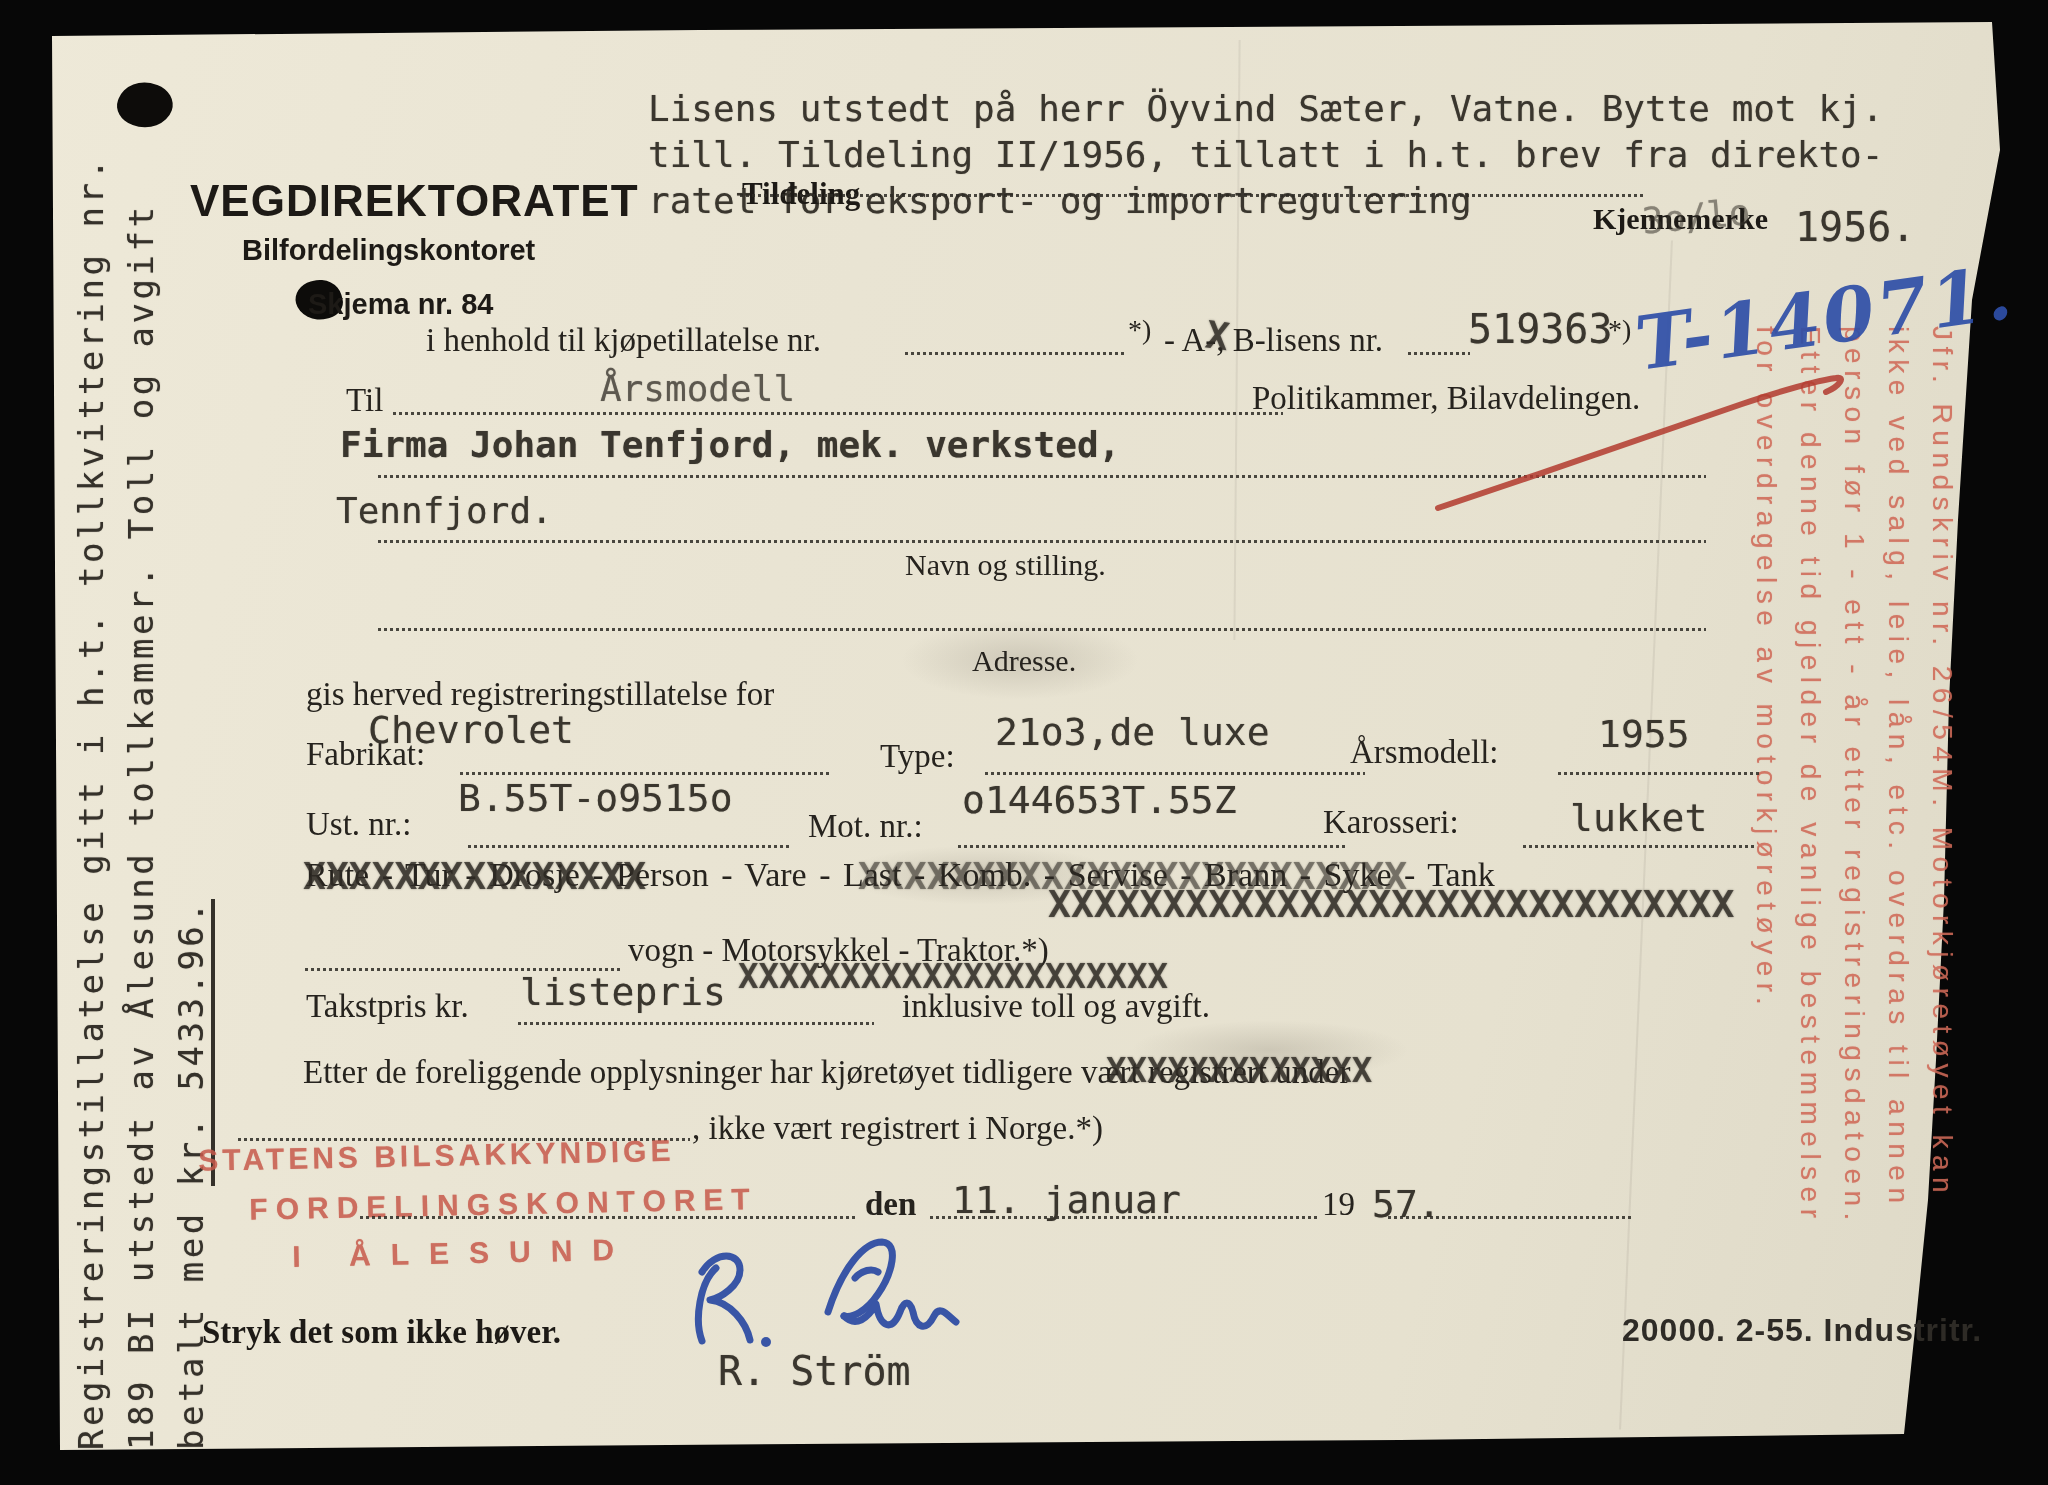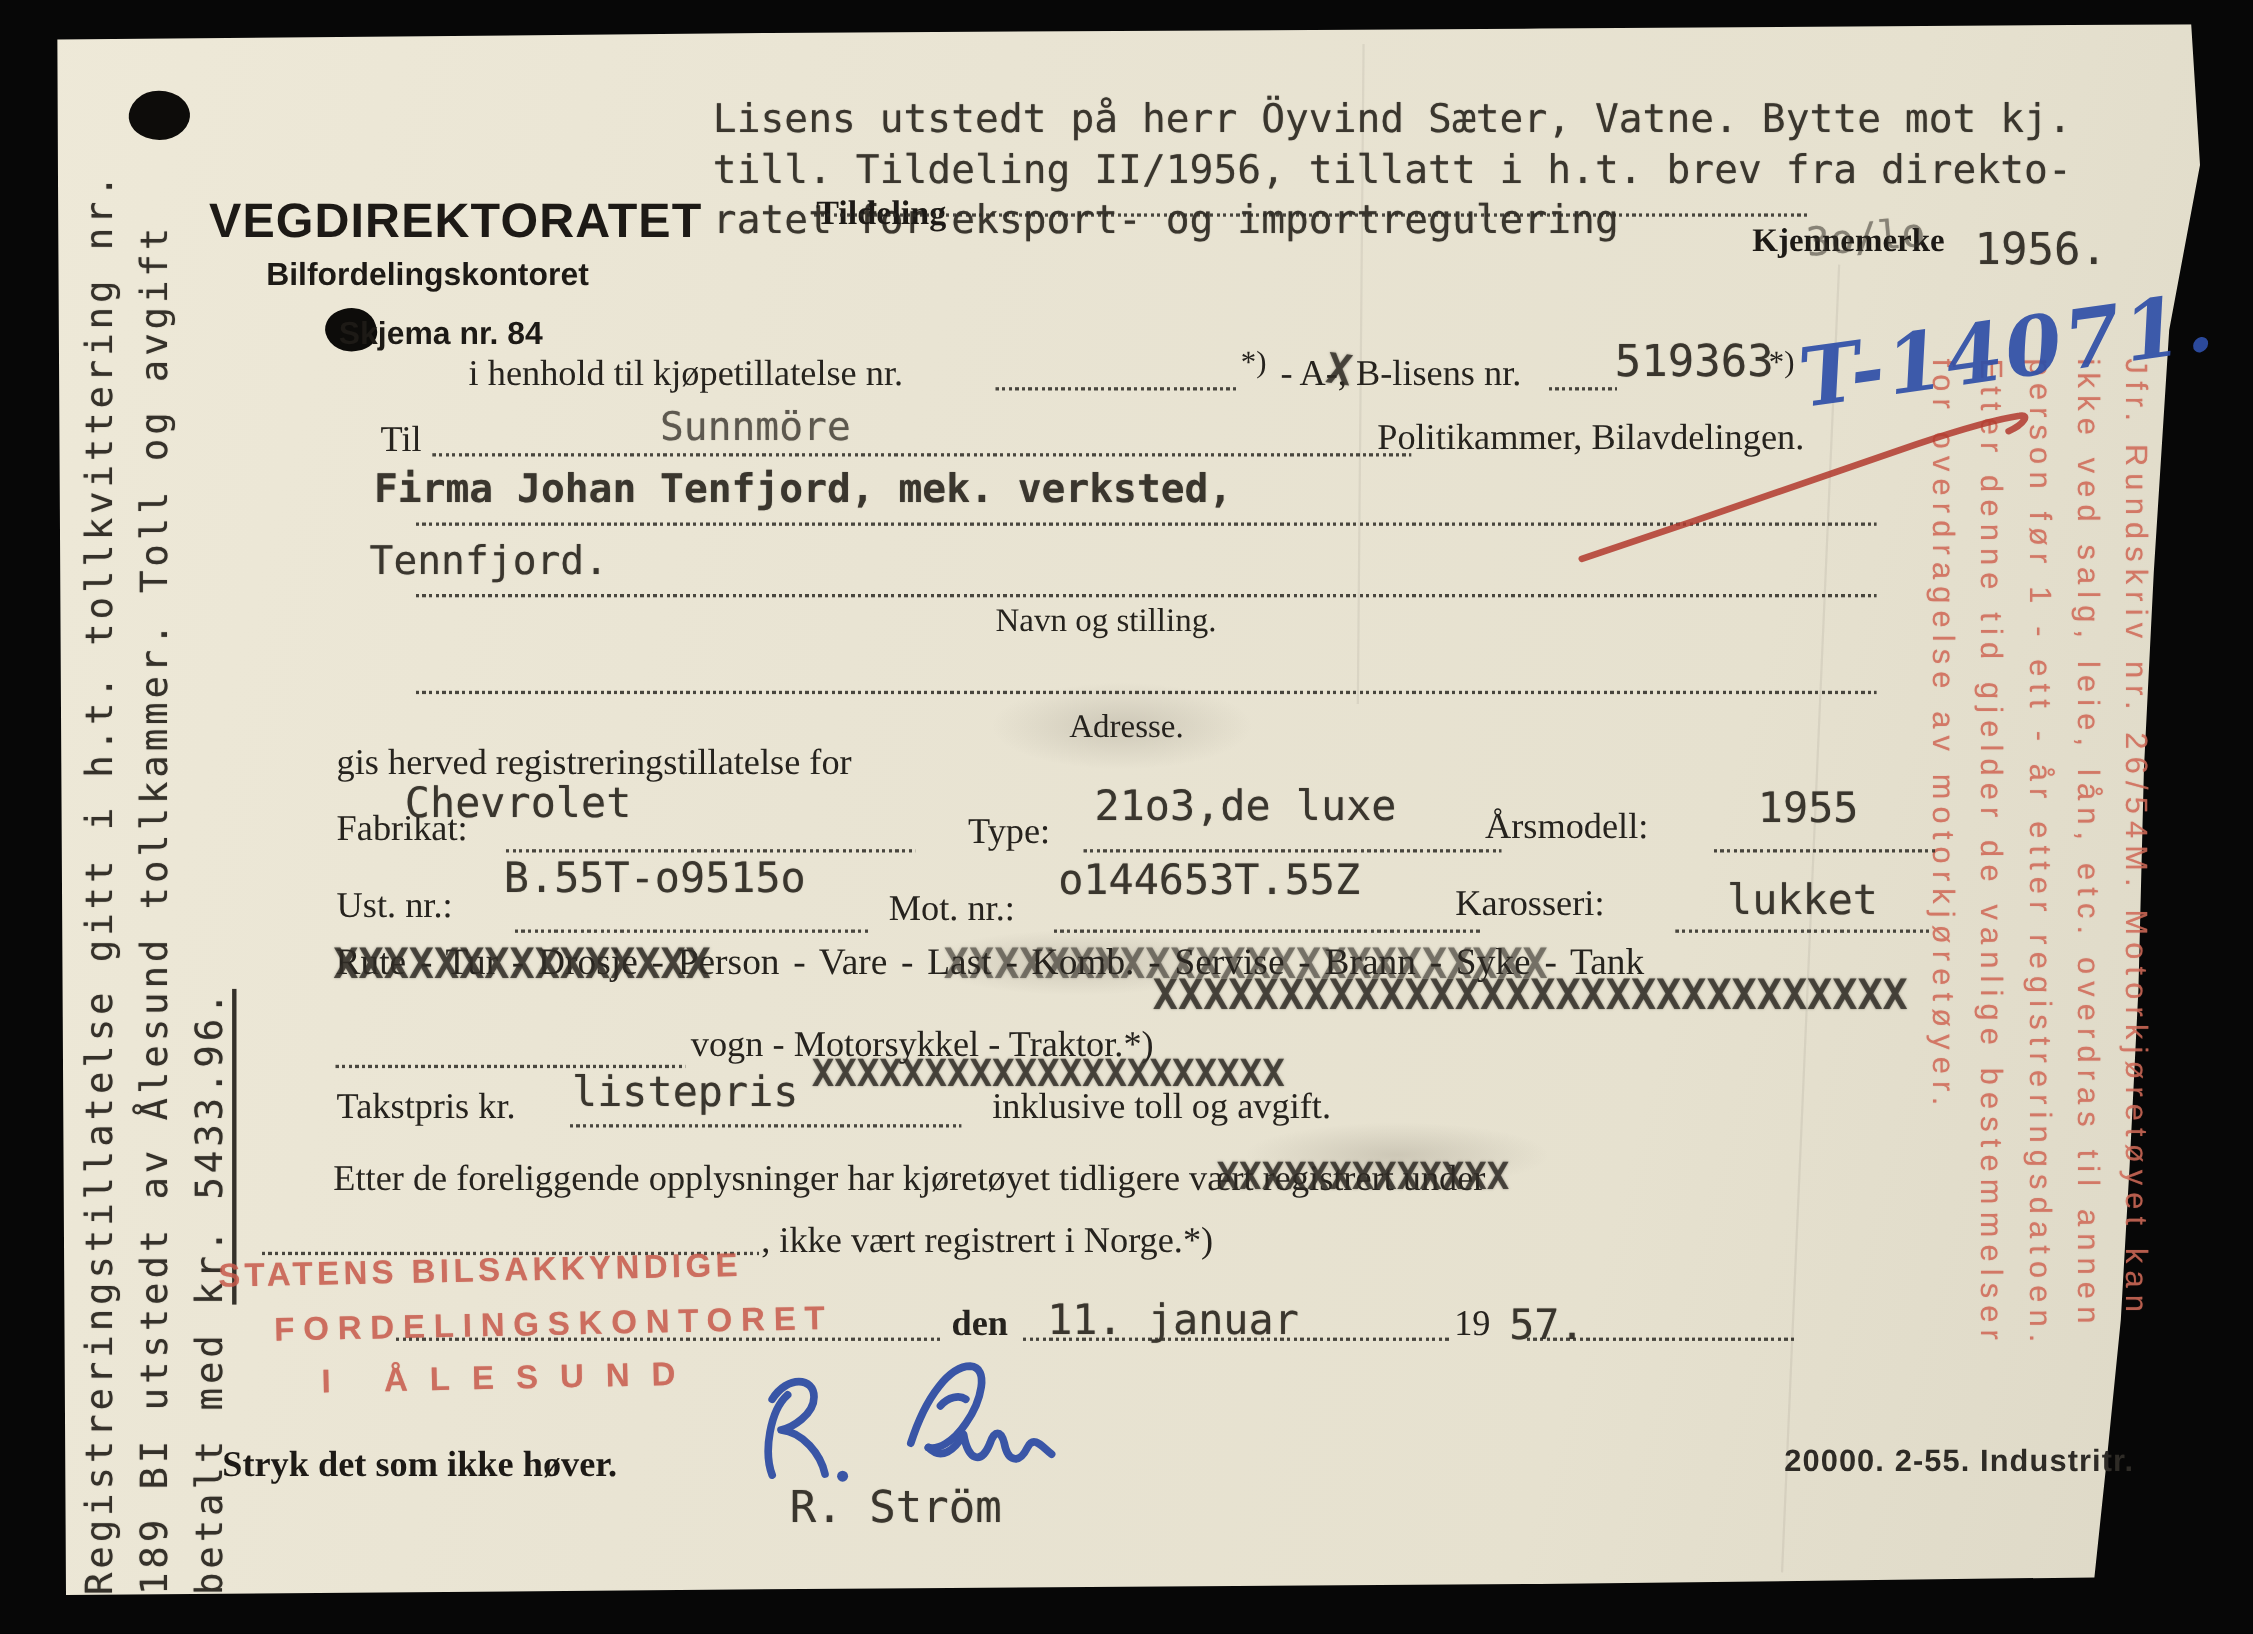--- a/index.html
+++ b/index.html
@@ -80,21 +80,21 @@
   <div class="dot" style="left:905px;top:352px;width:222px;"></div>
   <div class="abs serif" style="left:1128px;top:314px;font-size:28px;">*)</div>
   <div class="abs serif" style="left:1164px;top:322px;">- A-, B-lisens nr.</div>
   <div class="abs xover" style="left:1206px;top:314px;transform:rotate(8deg);">X</div>
   <div class="dot" style="left:1408px;top:352px;width:62px;"></div>
   <div class="abs mono" style="left:1468px;top:306px;font-size:40px;">519363</div>
   <div class="abs serif" style="left:1608px;top:314px;font-size:28px;">*)</div>
 
   <div class="abs serif" style="left:346px;top:382px;">Til</div>
   <div class="dot" style="left:393px;top:412px;width:890px;"></div>
-  <div class="abs mono" style="left:600px;top:368px;opacity:.8;">Sunnmöre</div>
+  <div class="abs mono" style="left:600px;top:368px;opacity:.8;">Årsmodell</div>
   <div class="abs serif" style="left:1252px;top:380px;">Politikammer, Bilavdelingen.</div>
 
   <div class="abs mono" style="left:340px;top:424px;font-weight:bold;">Firma Johan Tenfjord, mek. verksted,</div>
   <div class="dot" style="left:378px;top:475px;width:1328px;"></div>
   <div class="abs mono" style="left:336px;top:490px;">Tennfjord.</div>
   <div class="dot" style="left:378px;top:540px;width:1328px;"></div>
   <div class="abs serif" style="left:905px;top:548px;font-size:30px;">Navn og stilling.</div>
   <div class="dot" style="left:378px;top:628px;width:1328px;"></div>
   <div class="abs serif" style="left:972px;top:644px;font-size:30px;">Adresse.</div>
 
@@ -149,21 +149,21 @@
   <div class="dot" style="left:360px;top:1216px;width:498px;"></div>
   <div class="abs serif" style="left:865px;top:1186px;font-weight:bold;">den</div>
   <div class="dot" style="left:930px;top:1216px;width:388px;"></div>
   <div class="abs mono" style="left:952px;top:1178px;font-size:38px;">11. januar</div>
   <div class="abs serif" style="left:1322px;top:1186px;">19</div>
   <div class="abs mono" style="left:1372px;top:1182px;font-size:38px;">57.</div>
   <div class="dot" style="left:1388px;top:1216px;width:245px;"></div>
 
   <div class="abs serifb" style="left:202px;top:1314px;font-size:33px;">Stryk det som ikke høver.</div>
   <div class="abs mono" style="left:718px;top:1348px;font-size:40px;">R. Ström</div>
-  <div class="abs sans" style="left:1622px;top:1312px;font-size:28px;letter-spacing:1px;color:#2e2b26;font-weight:bold;">20000. 2-55. Industritr.</div>
+  <div class="abs sans" style="left:1622px;top:1312px;font-size:32px;letter-spacing:1px;color:#2e2b26;font-weight:bold;">20000. 2-55. Industritr.</div>
 
   <svg class="overlay" width="2048" height="1485" viewBox="0 0 2048 1485">
     <text x="1640" y="370" transform="rotate(-8 1640 370)" style="font-family:'DejaVu Serif',serif;font-style:italic;font-weight:bold;font-size:74px;fill:#2f4fa8;letter-spacing:3px;opacity:.92;">T-14071.</text>
     <path d="M 1438,508 C 1540,474 1650,436 1742,404 C 1790,388 1822,380 1836,378 C 1846,376 1840,386 1826,392" fill="none" stroke="#b23a2e" stroke-width="6" stroke-linecap="round" opacity=".85"></path>
     <g fill="none" stroke="#2b4aa3" stroke-width="7" stroke-linecap="round" stroke-linejoin="round" opacity=".92">
       <path d="M 716,1268 C 700,1282 694,1320 702,1341"></path>
       <path d="M 702,1272 C 716,1250 740,1252 740,1270 C 740,1286 720,1298 710,1300 C 730,1302 746,1322 750,1340"></path>
       <circle cx="766" cy="1342" r="5" fill="#2b4aa3" stroke="none"></circle>
       <path d="M 828,1312 C 842,1268 864,1242 882,1242 C 900,1243 892,1274 878,1294 C 866,1312 852,1318 844,1316"></path>
       <path d="M 844,1316 C 856,1328 868,1318 876,1304 C 880,1328 892,1332 900,1312 C 904,1300 910,1300 913,1312 C 916,1328 926,1332 934,1316 C 940,1304 948,1316 956,1322"></path>

